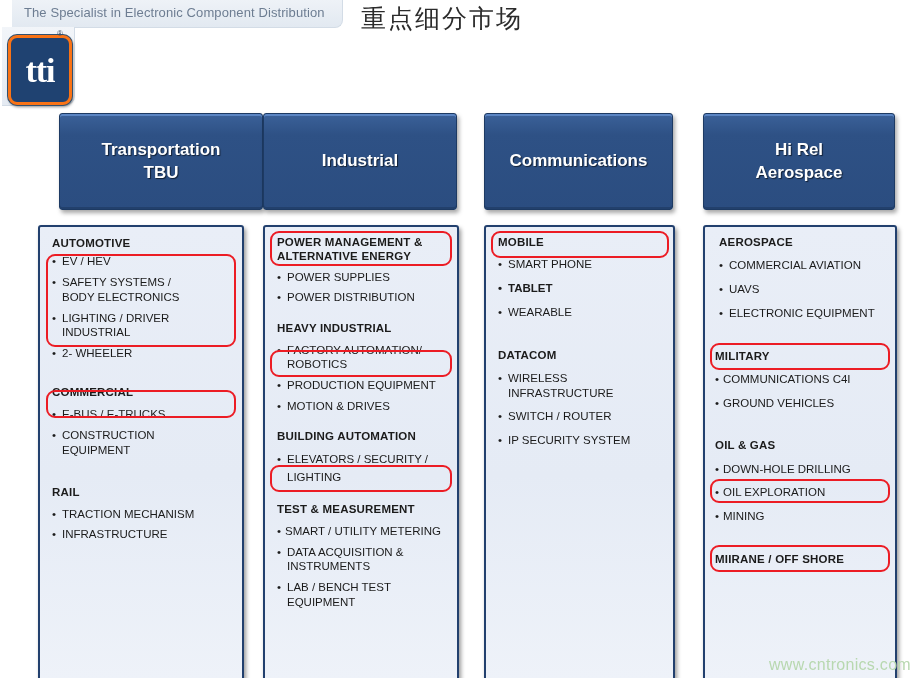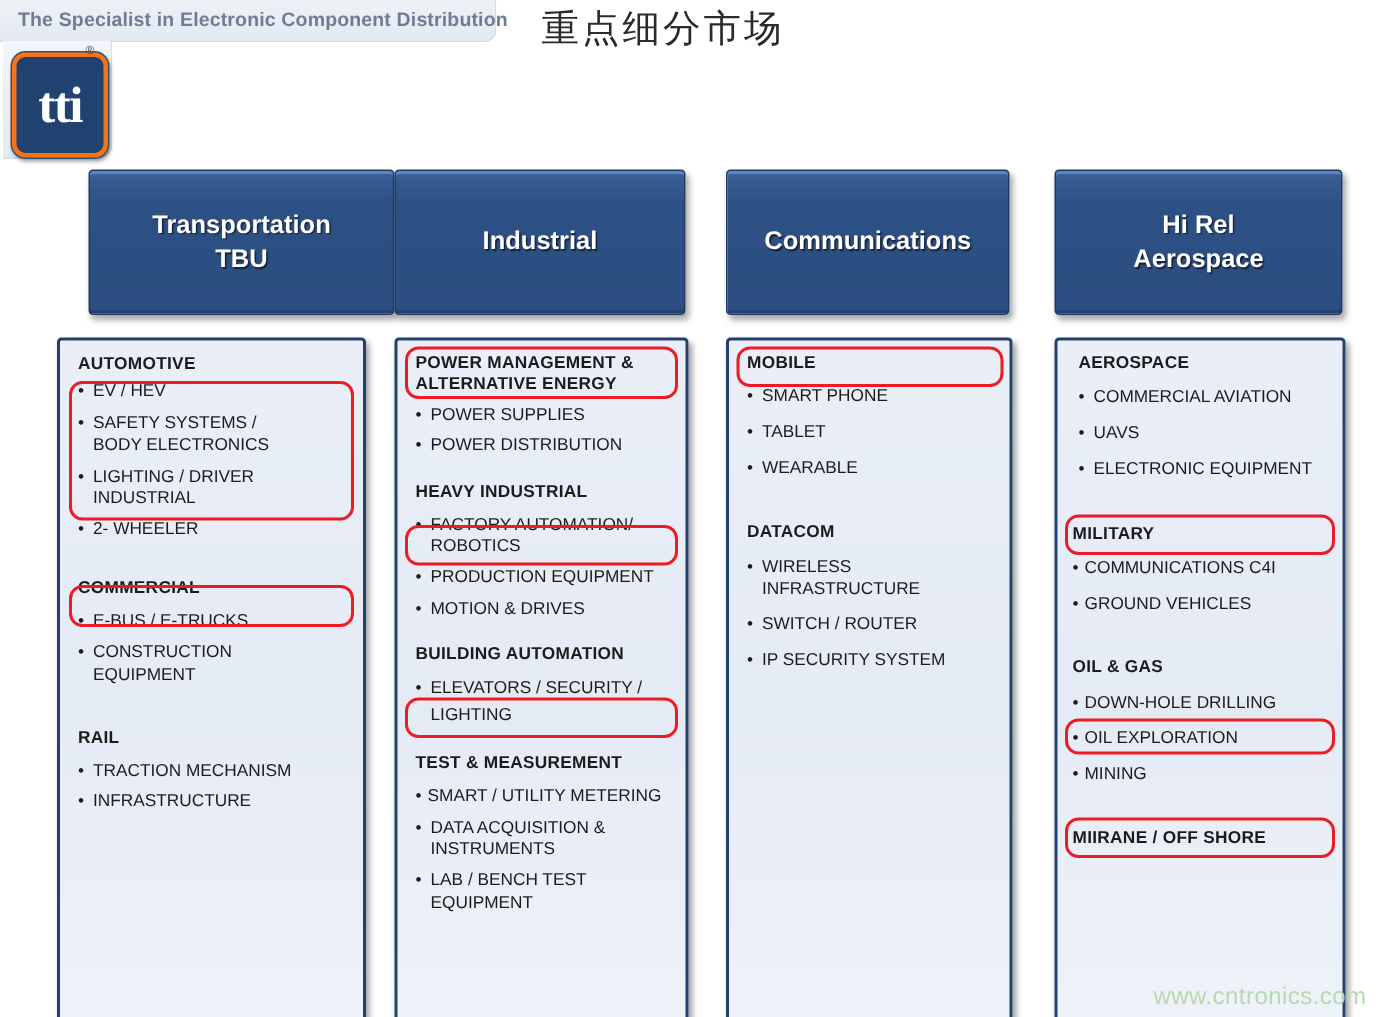--- a/index.html
+++ b/index.html
@@ -11,27 +11,26 @@
     height: 678px;
     background: #ffffff;
     font-family: "Liberation Sans", sans-serif;
     overflow: hidden;
     position: relative;
   }
 
   
   #header-band {
     position: absolute;
-    left: 0; top: 0;
+    left: 12px; top: 0;
     width: 330px; height: 27px;
     background: linear-gradient(#eef2f7, #e2e9f1);
     border-bottom-right-radius: 8px;
     border-right: 1px solid #d3dce6;
     border-bottom: 1px solid #d3dce6;
-    font-weight: bold;
   }
   #tagline {
     position: absolute;
     left: 12px; top: 5px;
     font-size: 13px;
     color: #6d7d92;
     letter-spacing: .1px;
     white-space: nowrap;
   }
   #logo-plate {
@@ -250,21 +249,21 @@
   </div>
 
   <div class="column" style="left:484px;width:187px;">
     <div class="col-head" style="width:187px;">
       <span class="col-head-label" style="white-space:pre-line;">Communications</span>
     </div>
     <div class="col-body" style="width:187px;height:452px;left:0;">
       <div class="col-inner" style="padding-top:8px;">
         <div class="group-head" style="margin-bottom:8px;">MOBILE</div>
         <div class="bullet-row" style="margin-bottom:9px;">SMART PHONE</div>
-        <div class="bullet-row" style="margin-bottom:9px;">TABLET</div>
+        <div class="bullet-row" style="margin-bottom:9px;font-weight:bold;">TABLET</div>
         <div class="bullet-row">WEARABLE</div>
         <div class="spacer-lg"></div>
         <div class="group-head" style="margin-bottom:9px;">DATACOM</div>
         <div class="bullet-row" style="margin-bottom:9px;">WIRELESS
 INFRASTRUCTURE</div>
         <div class="bullet-row" style="margin-bottom:9px;">SWITCH / ROUTER</div>
         <div class="bullet-row">IP SECURITY SYSTEM</div>
       </div>
       <div class="hl" style="left:5px;top:4px;width:178px;height:27px;"></div>
     </div>

